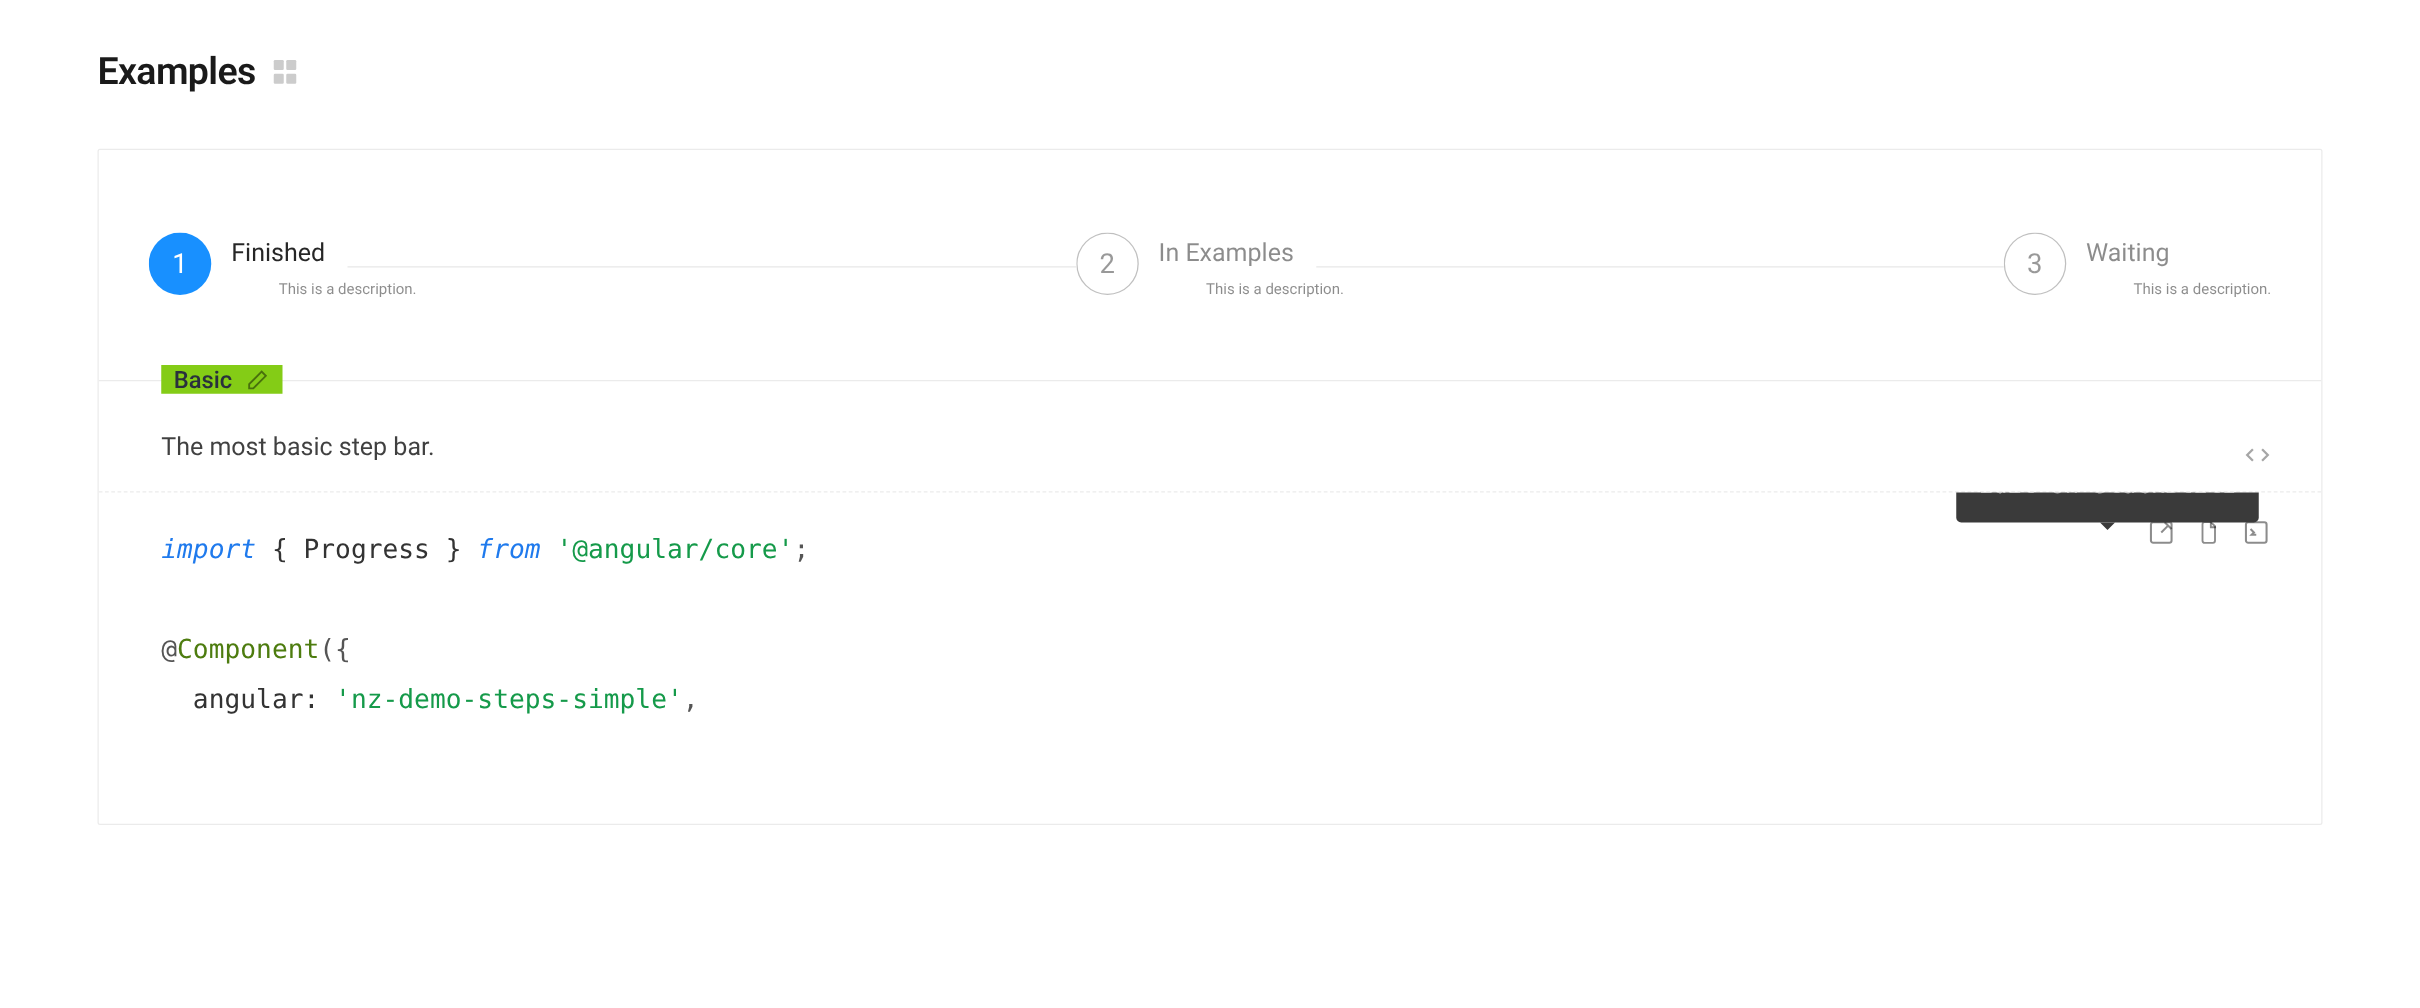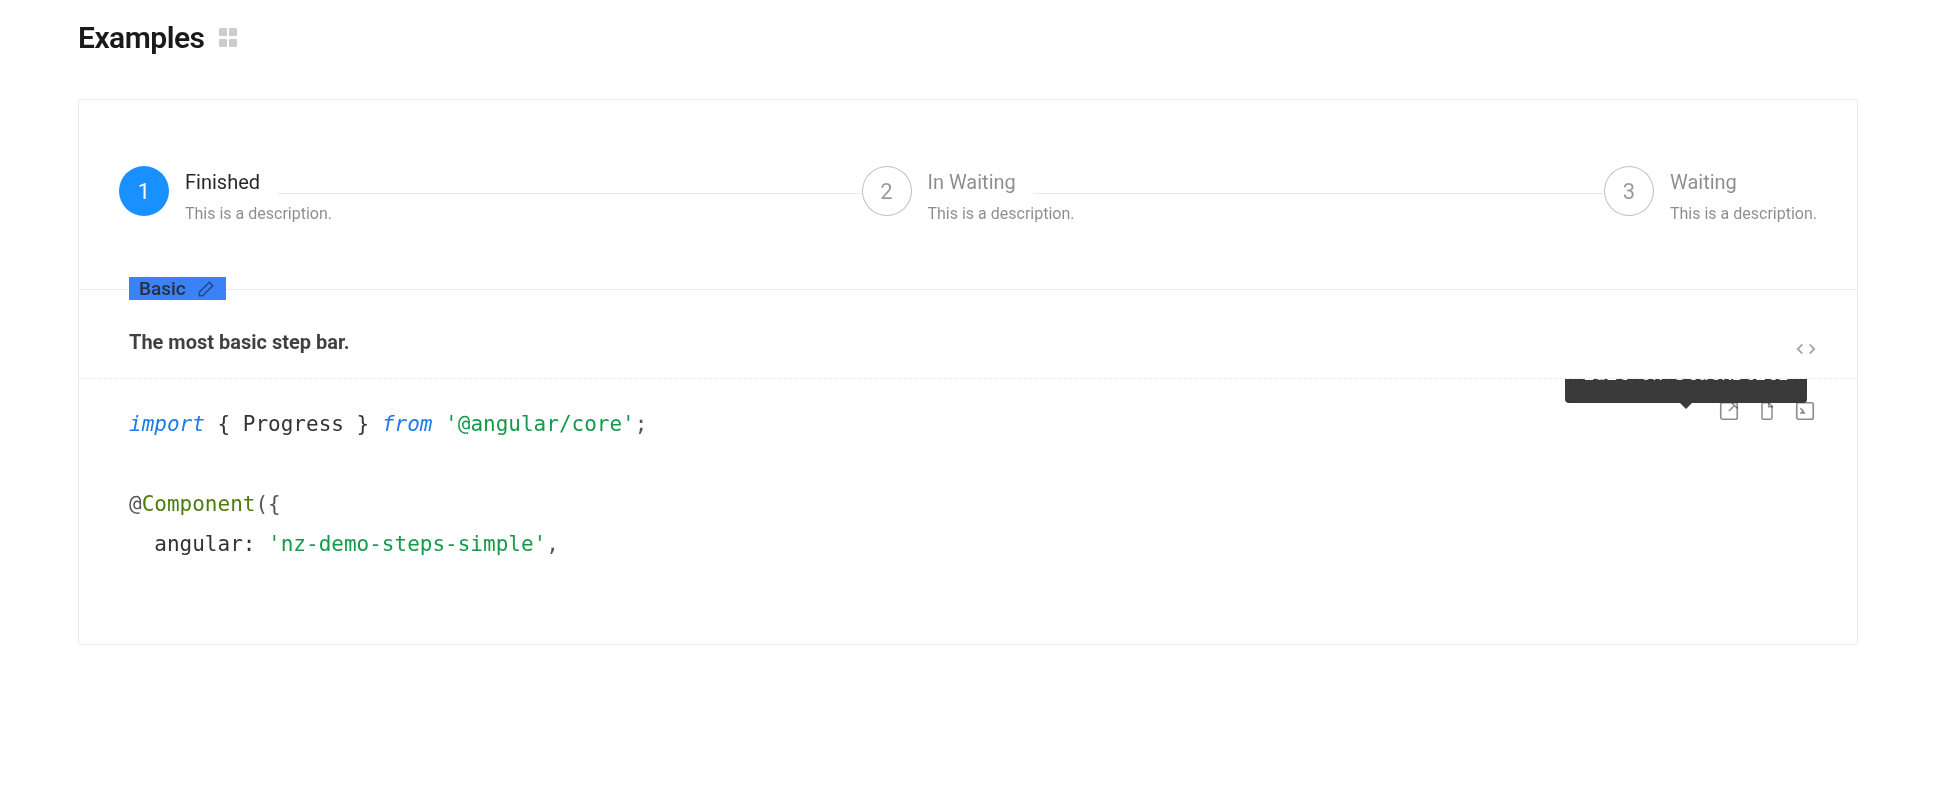--- a/index.html
+++ b/index.html
@@ -3,21 +3,21 @@
 <meta charset="utf-8">
 <style>
   * { box-sizing: border-box; margin: 0; padding: 0; }
   body {
     font-family: -apple-system, BlinkMacSystemFont, "Segoe UI", Roboto, "Helvetica Neue", Arial, sans-serif;
     background: #fff;
     color: rgba(0,0,0,0.85);
     font-size: 14px;
   }
   .page {
-    padding: 20px 78px 0 78px;
+    padding: 40px 78px 0 78px;
   }
   .section-title {
     display: flex;
     align-items: center;
     gap: 14px;
     margin-bottom: 44px;
   }
   .section-title h2 {
     font-size: 30px;
     font-weight: 600;
@@ -92,53 +92,53 @@
     content: "";
     position: absolute;
     top: 23px;
     left: 100%;
     width: 9999px;
     height: 1px;
     background: #e8e8e8;
   }
   .step:last-child .step-title::after { display: none; }
   .step-desc {
-    font-size: 16px;
+    font-size: 12px;
     color: rgba(0,0,0,0.45);
     margin-top: 10px;
     max-width: 360px;
+    margin-left: 38px;
   }
   .demo-meta {
     position: relative;
     border-top: 1px solid #ebebeb;
     padding: 0 50px 0 50px;
   }
   .demo-meta-title {
     position: absolute;
     top: -13px;
     left: 50px;
-    background: #3b82f6;
+    background: #84cc16;
     padding: 0 10px;
     font-size: 19px;
     font-weight: 500;
     color: #29303d;
     display: flex;
     align-items: center;
     gap: 10px;
   }
   .edit-pencil {
     width: 20px;
     height: 20px;
     color: rgba(0,0,0,0.45);
   }
   .demo-desc {
     padding: 40px 0 24px 0;
     font-size: 20px;
     color: rgba(0,0,0,0.75);
-    font-weight: bold;
   }
   .code-toggle {
     position: absolute;
     right: 40px;
     top: 48px;
     color: rgba(0,0,0,0.35);
   }
   .code-block {
     border-top: 1px dashed #ebebeb;
     padding: 26px 50px 0 50px;
@@ -218,21 +218,21 @@
           <div class="step-icon">1</div>
           <div class="step-content">
             <div class="step-title">Finished</div>
             <div class="step-desc">This is a description.</div>
           </div>
         </div>
 
         <div class="step wait">
           <div class="step-icon">2</div>
           <div class="step-content">
-            <div class="step-title">In Waiting</div>
+            <div class="step-title">In Examples</div>
             <div class="step-desc">This is a description.</div>
           </div>
         </div>
 
         <div class="step wait">
           <div class="step-icon">3</div>
           <div class="step-content">
             <div class="step-title">Waiting</div>
             <div class="step-desc">This is a description.</div>
           </div>

